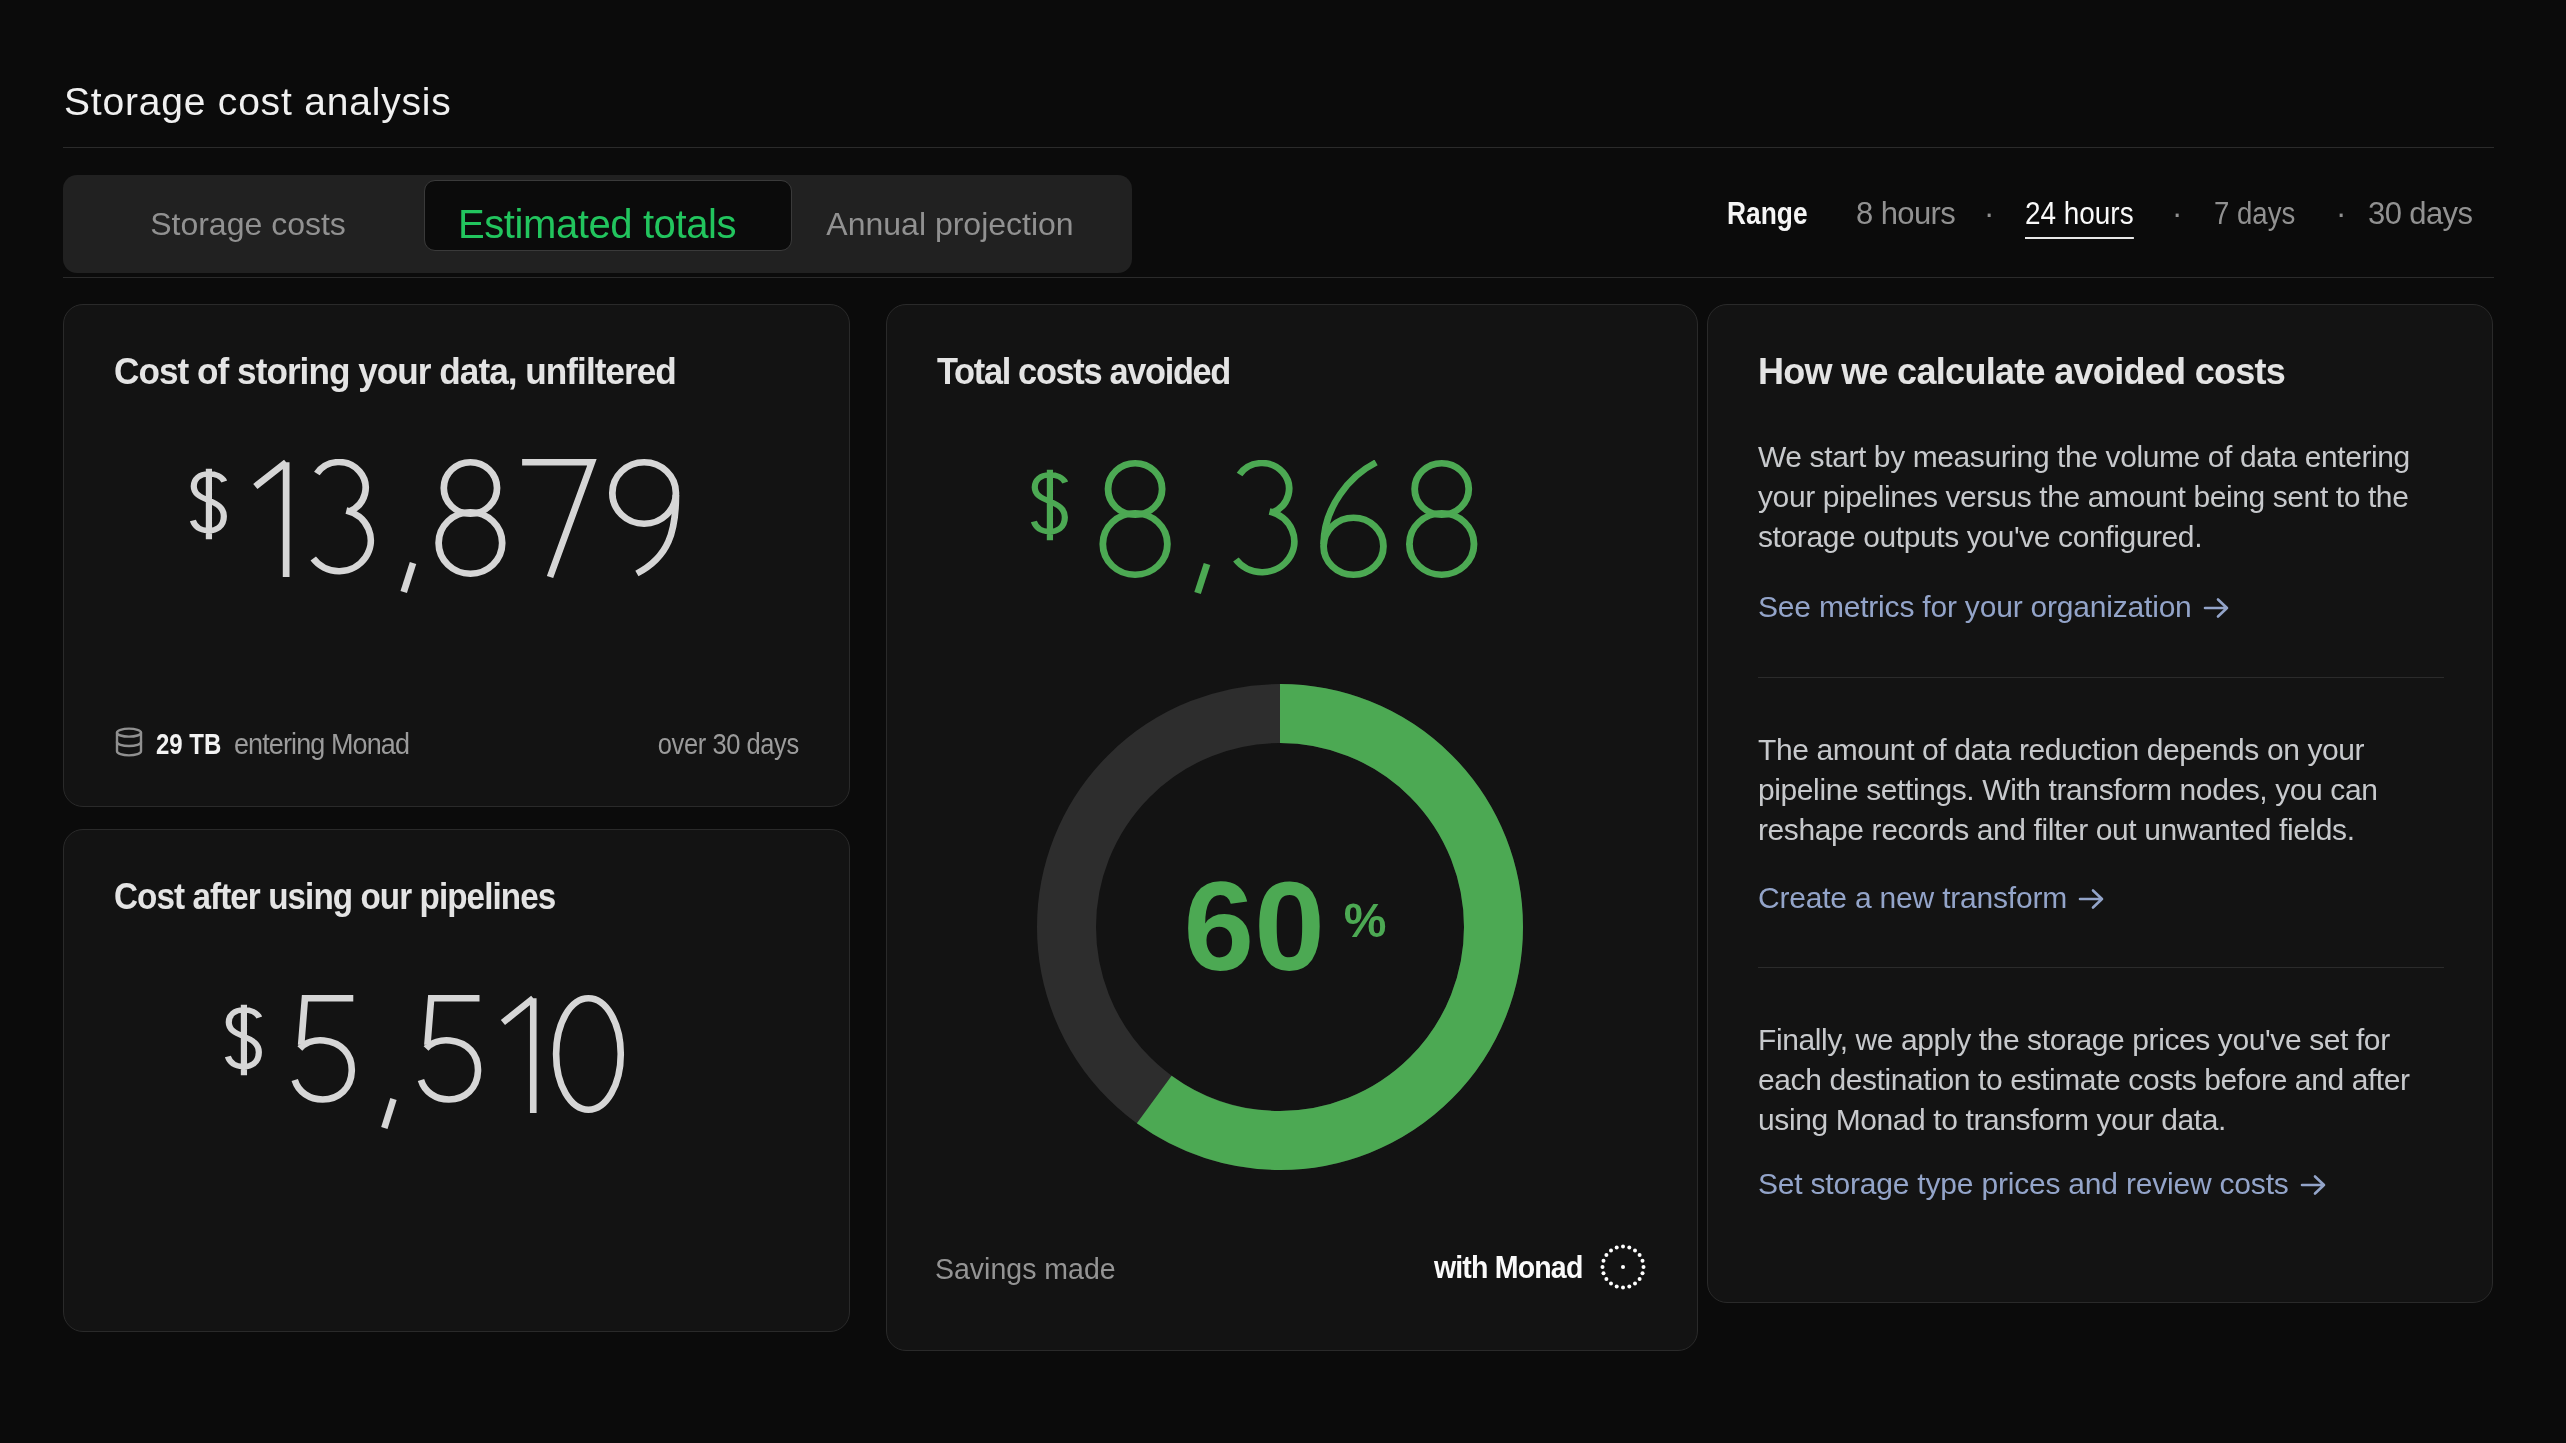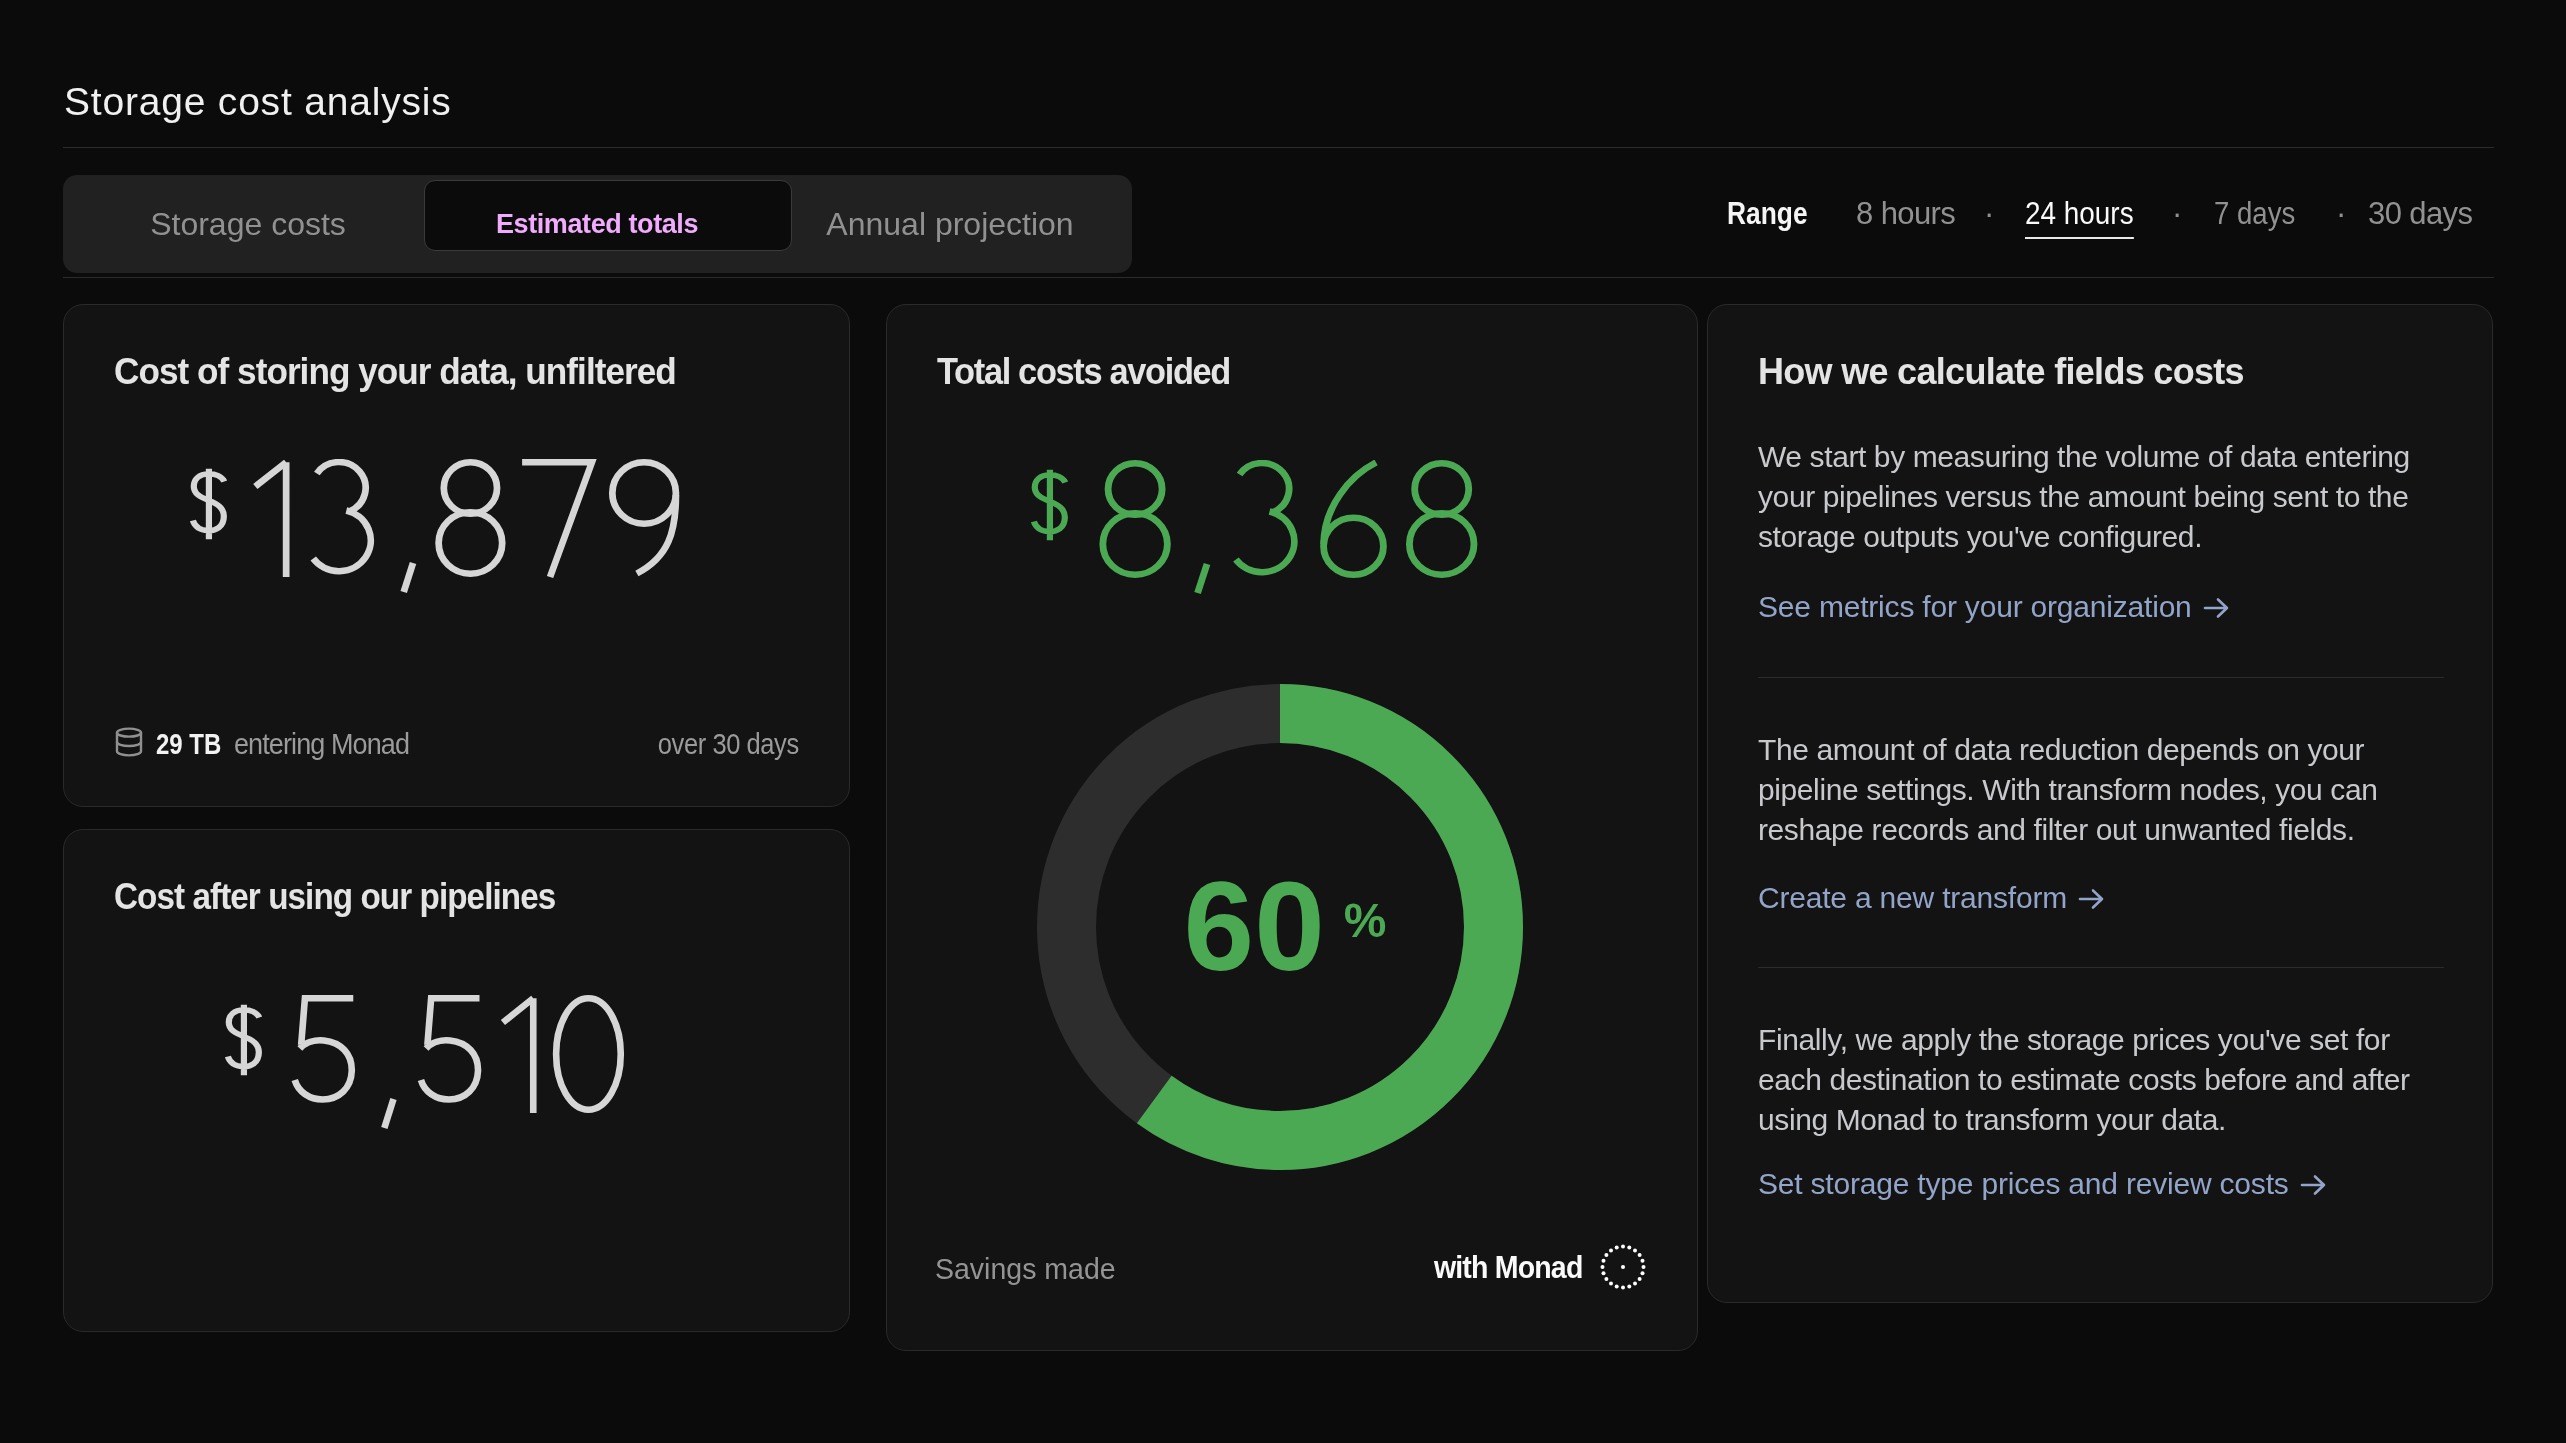--- a/index.html
+++ b/index.html
@@ -82,21 +82,21 @@
         <path d="M19.4,1.8 V72.2 M33,14.5 C31,9.5 25,6.5 19,6.7 C11,7 6,12 6,19.3 C6,26.6 11.3,30 19.3,33.5 C27.3,37 32.6,41 32.6,49.3 C32.6,60 25.3,64 18.6,63.6 C12,63.2 7,59.8 5.2,53.5"></path>
       </g>
 </defs>
   </svg>
   <div class="abs h1">Storage cost analysis</div>
   <div class="abs hr" style="top:147px"></div>
 
   <div class="abs tabs">
     <span class="tabtxt gray" style="left:185px;">Storage costs</span>
     <div class="tabsel"></div>
-    <span class="tabtxt" style="left:534px; color:#f0abfc; font-weight:700; font-size:27px; letter-spacing:-0.4px; z-index:2;">Estimated totals</span>
+    <span class="tabtxt" style="left:534px; color:#22c55e; font-weight:400; font-size:40px; letter-spacing:-0.4px; z-index:2;">Estimated totals</span>
     <span class="tabtxt gray" style="left:887px;">Annual projection</span>
   </div>
 
   <div class="range-row">
     <span class="abs" style="left:1727px; color:#f5f5f5; font-weight:700; transform:scaleX(0.85); transform-origin:0 0;">Range</span>
     <span class="abs gray" style="left:1856px; letter-spacing:-0.6px;">8 hours</span>
     <span class="abs gray" style="left:1984px;">·</span>
     <span class="abs" style="left:2025px; color:#fafafa; border-bottom:2px solid #e8e8e8; padding-bottom:5px; transform:scaleX(0.9); transform-origin:0 0;">24 hours</span>
     <span class="abs gray" style="left:2172px;">·</span>
     <span class="abs gray" style="left:2214px; transform:scaleX(0.89); transform-origin:0 0;">7 days</span>
@@ -197,21 +197,21 @@
         <circle cx="5.5" cy="18.7" r="2.0"></circle>
         <circle cx="8.4" cy="13.0" r="2.0"></circle>
         <circle cx="13.0" cy="8.4" r="2.0"></circle>
         <circle cx="18.7" cy="5.5" r="2.0"></circle>
         <circle cx="25" cy="25" r="2.05"></circle>
       </g>
     </svg>
   </div>
 
   <div class="card" style="left:1707px; top:304px; width:786px; height:999px;">
-    <div class="ctitle" style="letter-spacing:-0.7px;">How we calculate fields costs</div>
+    <div class="ctitle" style="letter-spacing:-0.7px;">How we calculate avoided costs</div>
     <div class="para" style="top:132px;">We start by measuring the volume of data entering your pipelines versus the amount being sent to the storage outputs you've configured.</div>
     <div class="link" style="top:285px;">See metrics for your organization<svg width="27" height="26" viewBox="0 0 27 26" style="vertical-align:-4px; margin-left:11px;">
         <g fill="none" stroke="currentColor" stroke-width="2.6" stroke-linecap="round" stroke-linejoin="round">
           <path d="M2,13 H24 M15,4.5 L24,13 L15,21.5"></path>
         </g>
       </svg></div>
     <div class="chr" style="top:372px;"></div>
     <div class="para" style="top:425px;">The amount of data reduction depends on your pipeline settings. With transform nodes, you can reshape records and filter out unwanted fields.</div>
     <div class="link" style="top:576px;">Create a new transform<svg width="27" height="26" viewBox="0 0 27 26" style="vertical-align:-4px; margin-left:11px;">
         <g fill="none" stroke="currentColor" stroke-width="2.6" stroke-linecap="round" stroke-linejoin="round">

